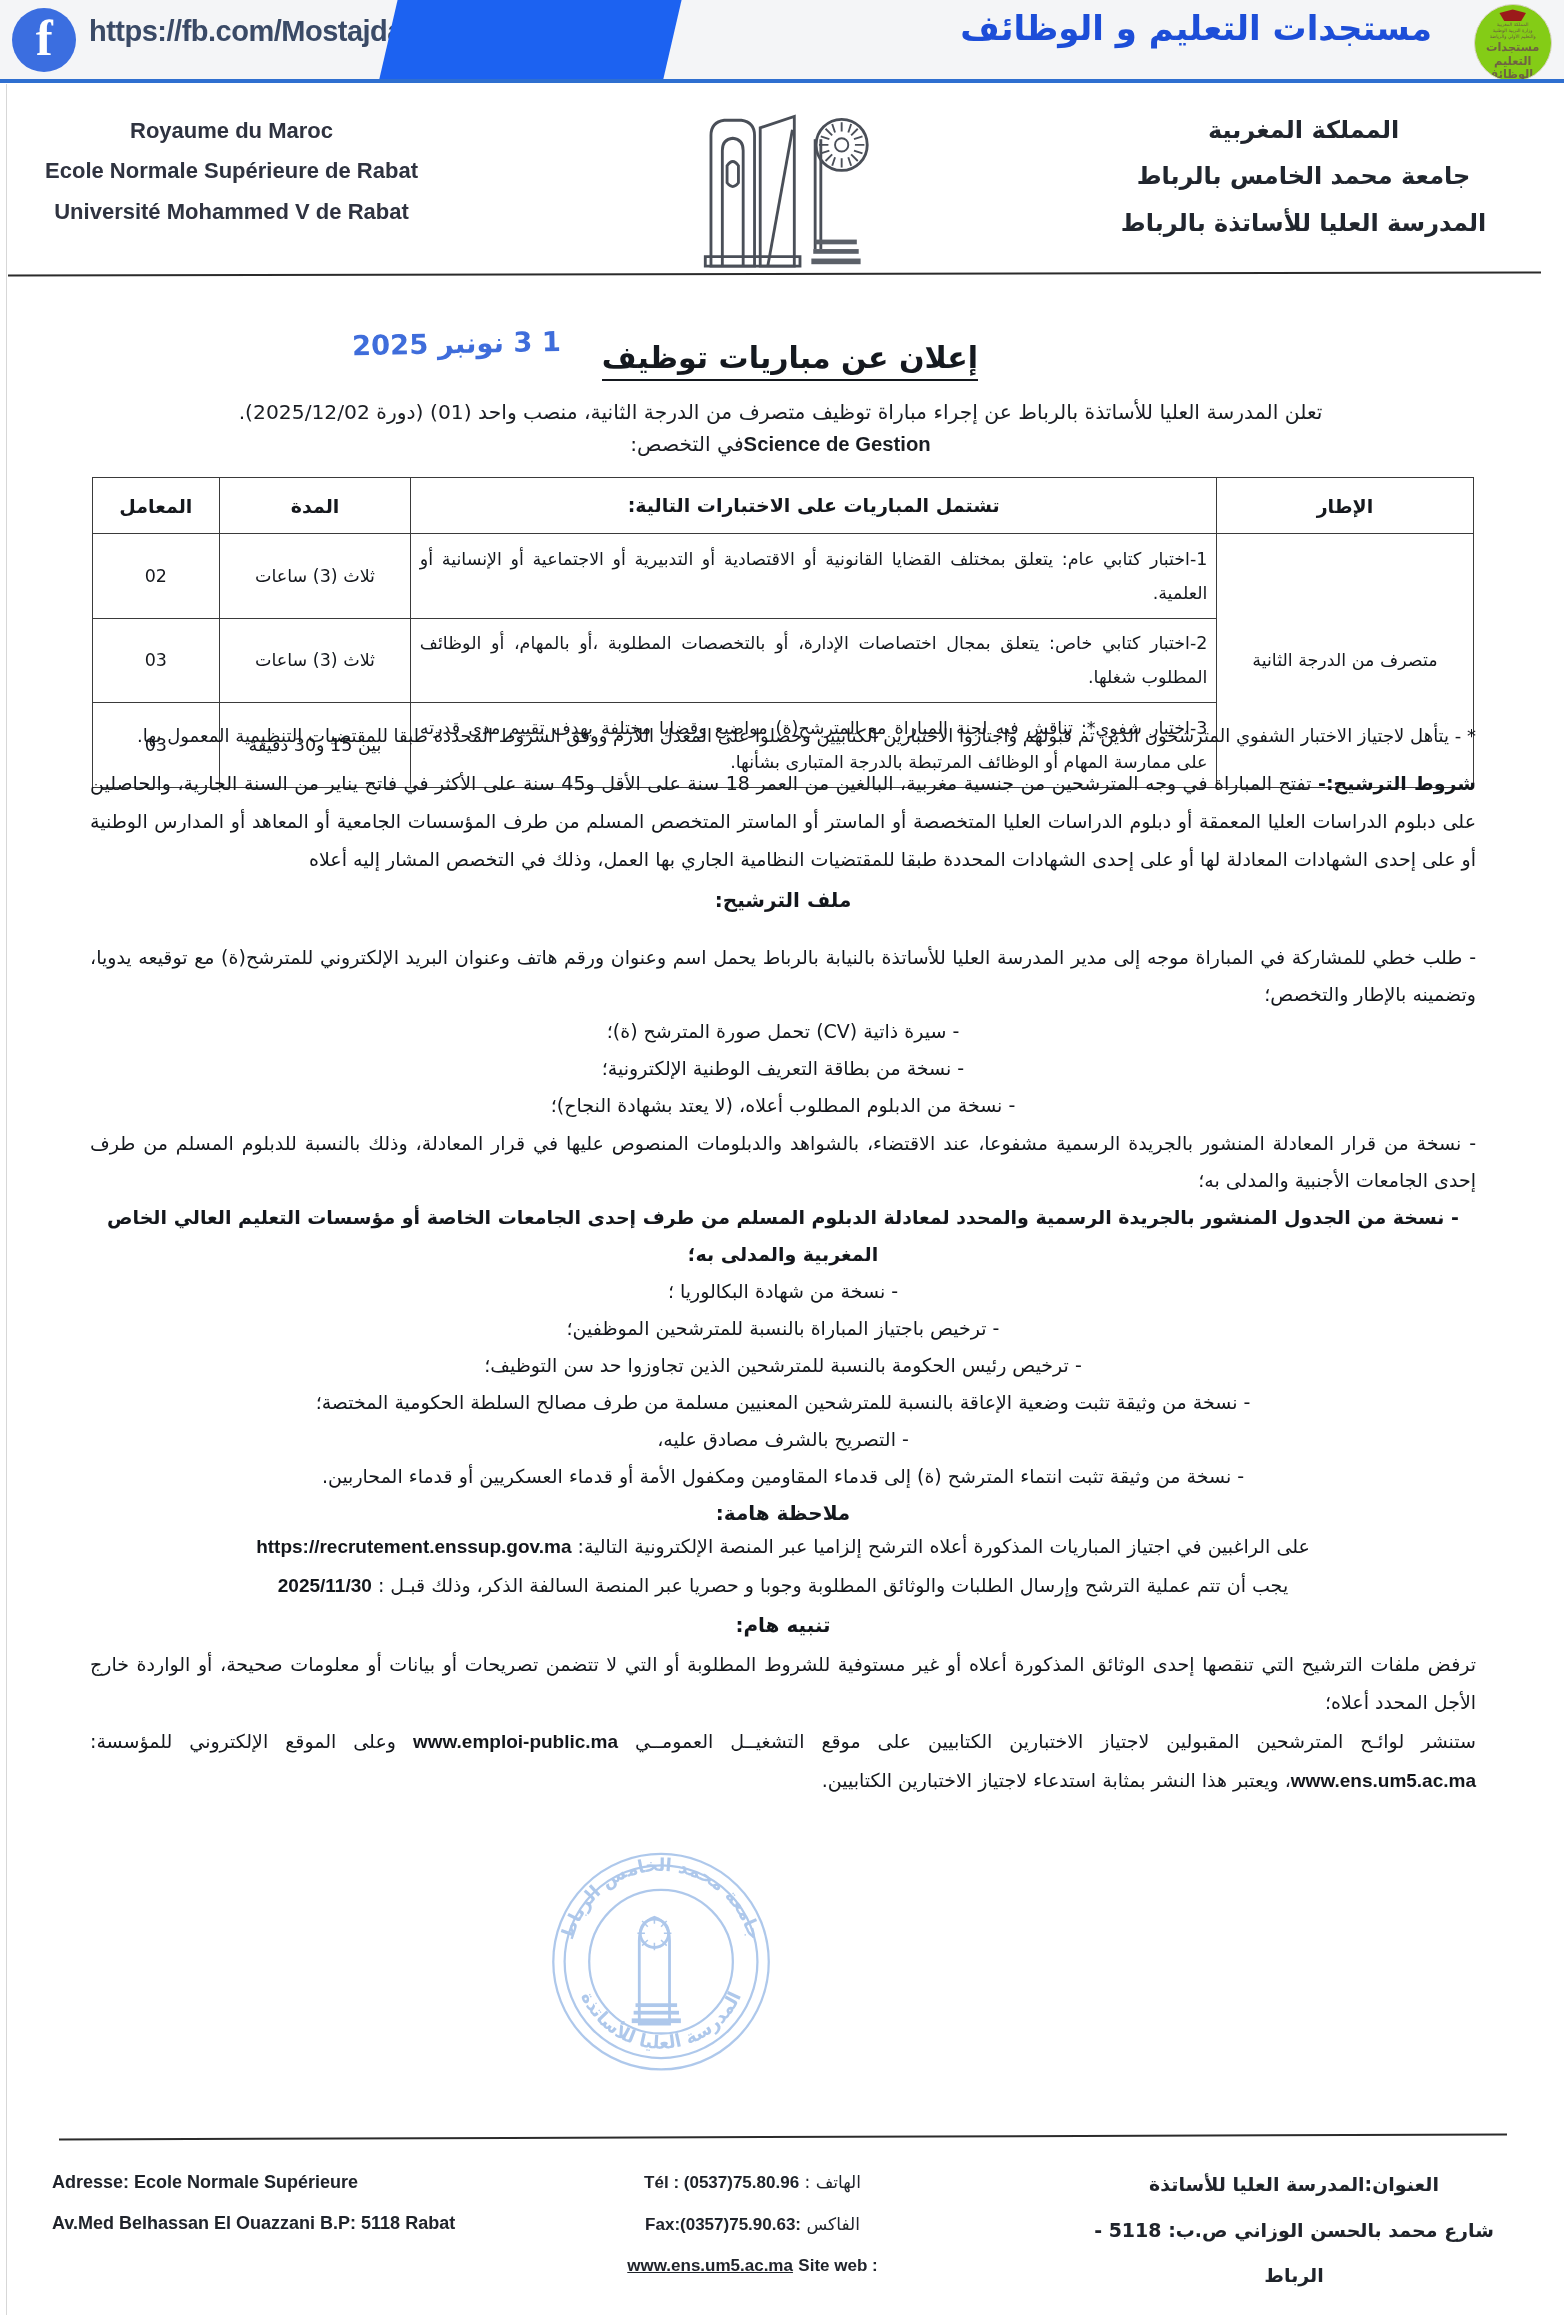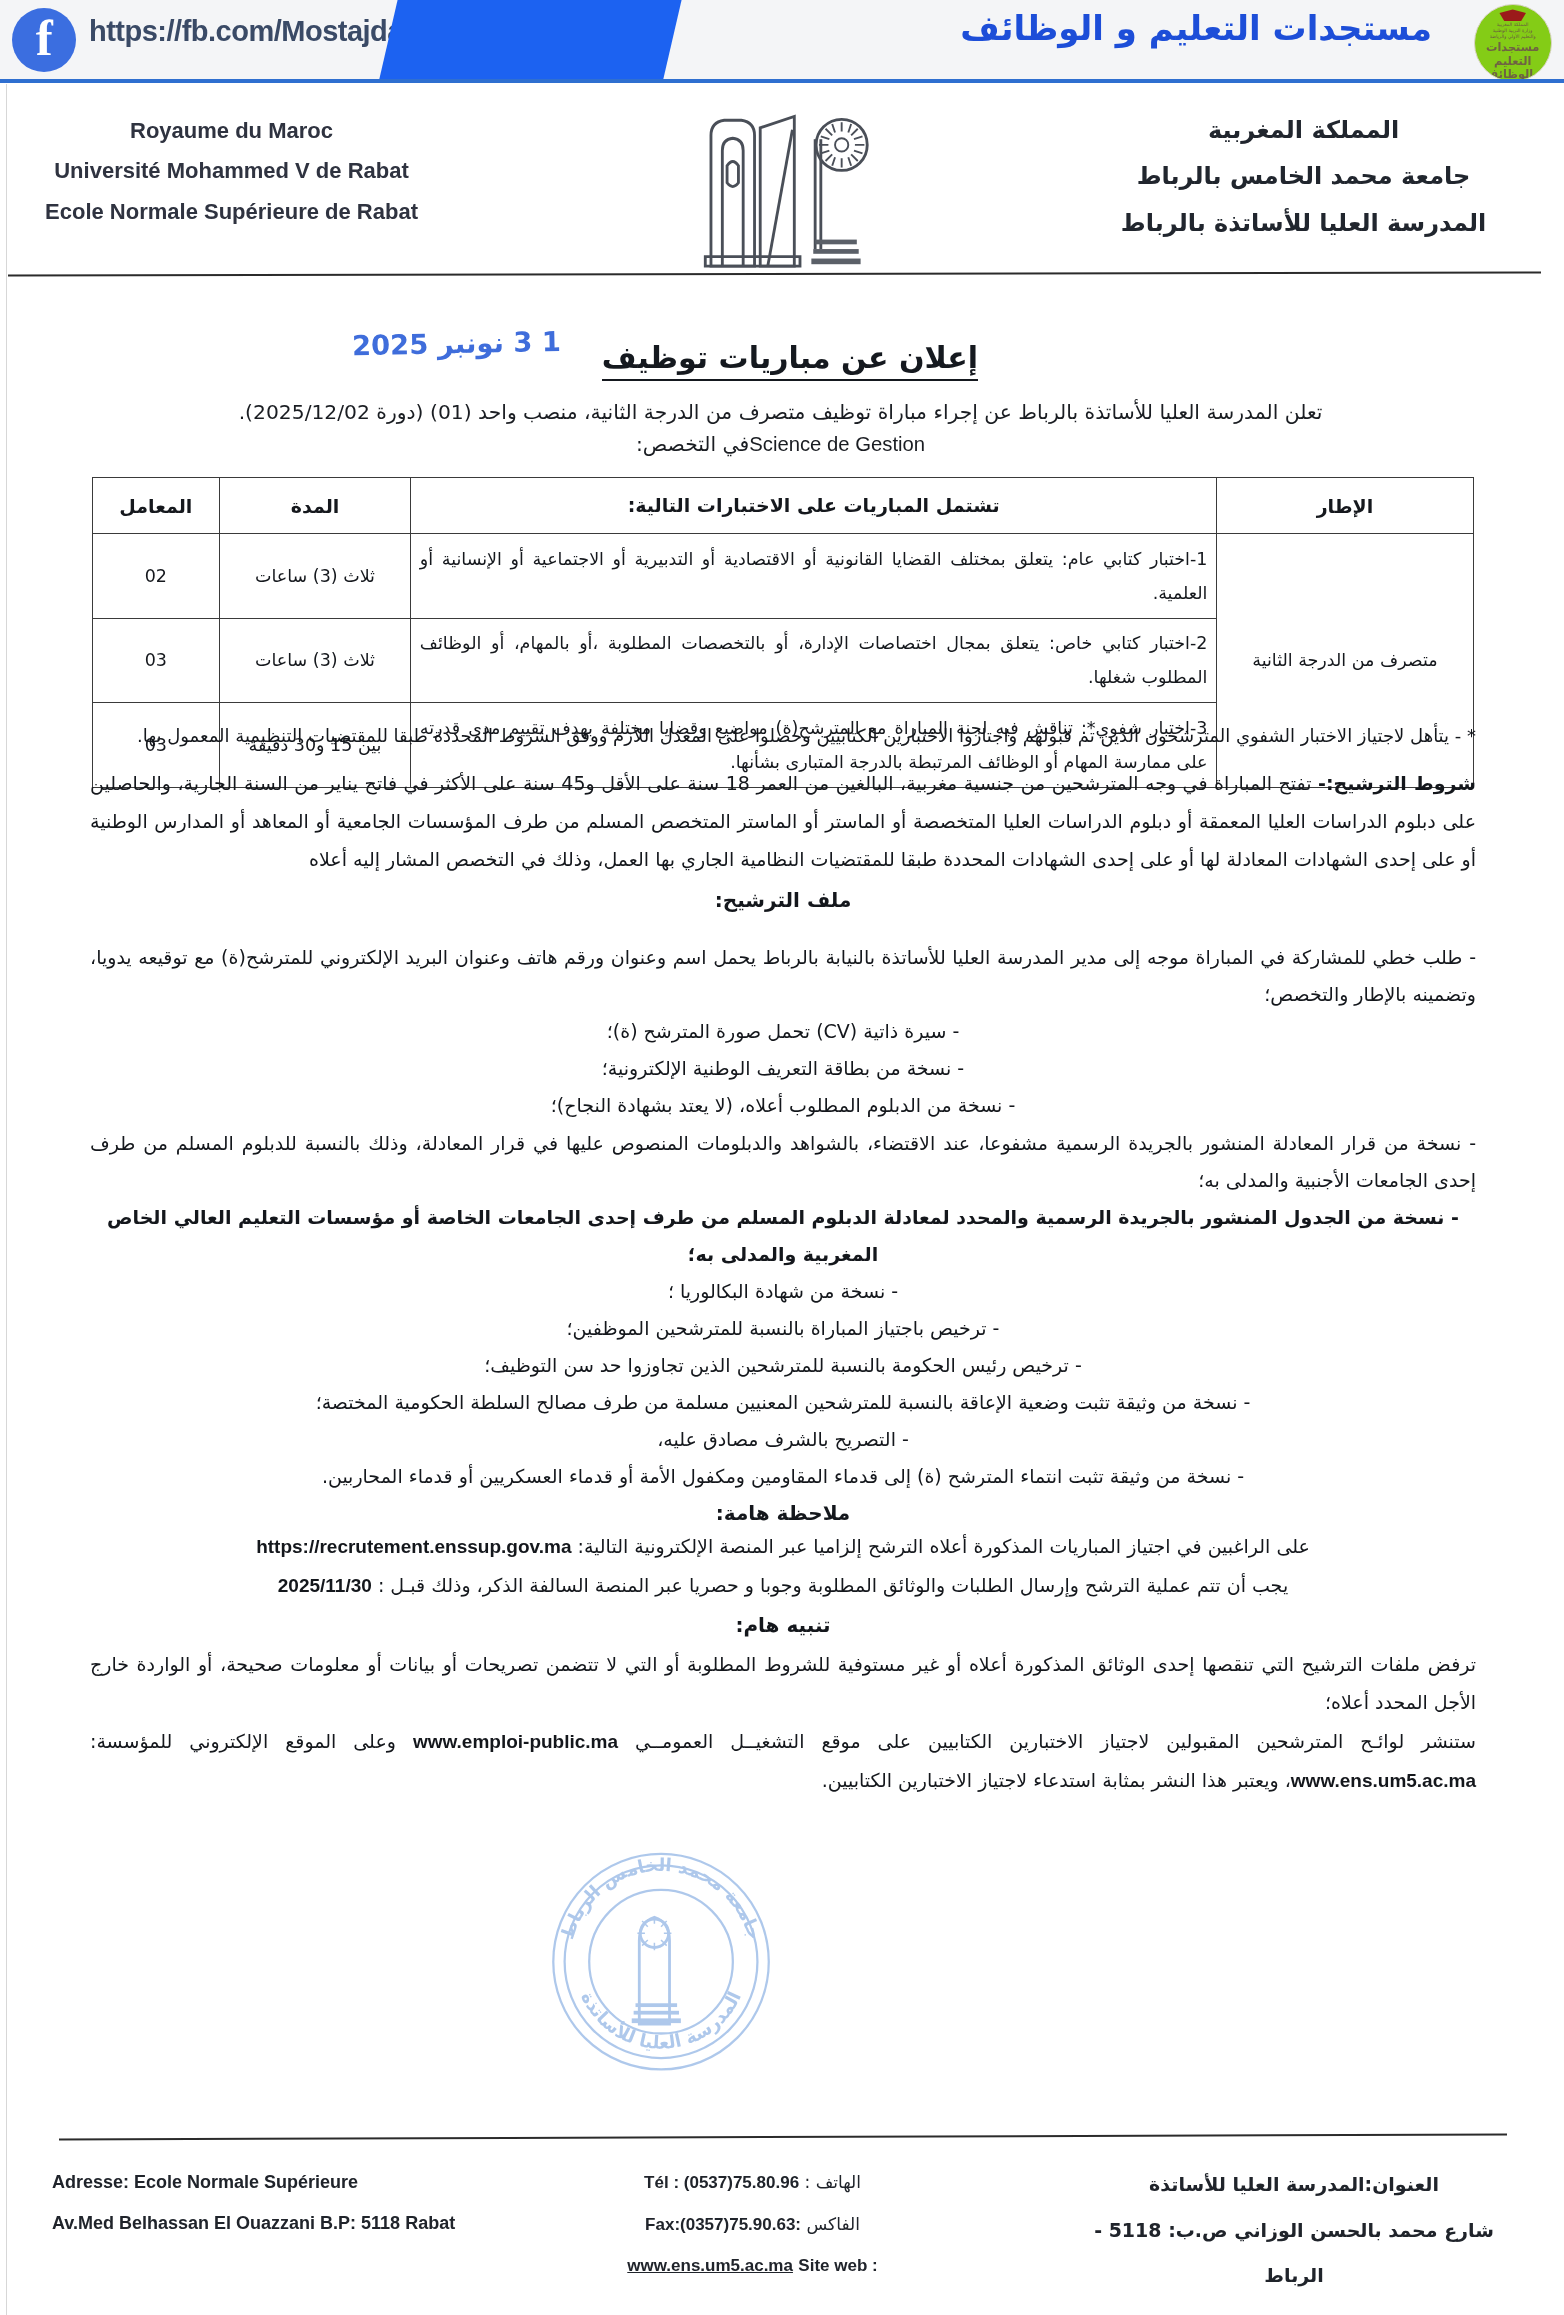--- a/index.html
+++ b/index.html
@@ -121,21 +121,21 @@
     position:absolute;left:85px;top:309px;width:1391px;
     direction:rtl;text-align:center;
     font-family:"DejaVu Sans",sans-serif;font-size:20.3px;color:#1a1d22;
     line-height:1.95;
   }
   .intro-spec{
     position:absolute;left:85px;top:348px;width:1391px;
     direction:rtl;text-align:center;
     font-family:"DejaVu Sans",sans-serif;font-size:20.3px;color:#1a1d22;
   }
-  .intro-spec .lat{direction:ltr;display:inline-block;font-family:"Liberation Sans",sans-serif;font-weight:400;}
+  .intro-spec .lat{direction:ltr;display:inline-block;font-family:"Liberation Sans",sans-serif;font-weight:700;}
 
   
   .tbl-wrap{position:absolute;left:92px;top:393px;width:1382px;}
   table.exam{
     border-collapse:collapse;width:1382px;direction:rtl;
     font-family:"DejaVu Sans",sans-serif;
   }
   table.exam th,table.exam td{
     border:0.9px solid #3a3a3a;padding:7.6px 8.5px;vertical-align:middle;
     font-size:17.5px;color:#15181d;font-weight:400;
@@ -217,22 +217,22 @@
   </div>
   <div class="banner-underline"></div>
 </div>
 
 <div class="sheet">
   <div class="page-border-l"></div>
 
   <div class="letterhead">
     <div class="lh-fr">
       <div>Royaume du Maroc</div>
+      <div>Ecole Normale Supérieure de Rabat</div>
       <div>Université Mohammed V de Rabat</div>
-      <div>Ecole Normale Supérieure de Rabat</div>
     </div>
 
     <div class="lh-emblem">
       <svg viewBox="0 0 230 170" width="218" height="161" aria-hidden="true">
         <g fill="none" stroke="#4a4f58" stroke-width="3">
 
           <path d="M40 168 L40 30 Q40 16 54 14 L72 14 Q86 16 86 30 L86 168 Z"></path>
           <path d="M52 168 L52 46 Q52 34 63 33 Q74 34 74 46 L74 168"></path>
           <path d="M57 62 Q63 53 69 62 L69 80 Q63 88 57 80 Z"></path>
 

